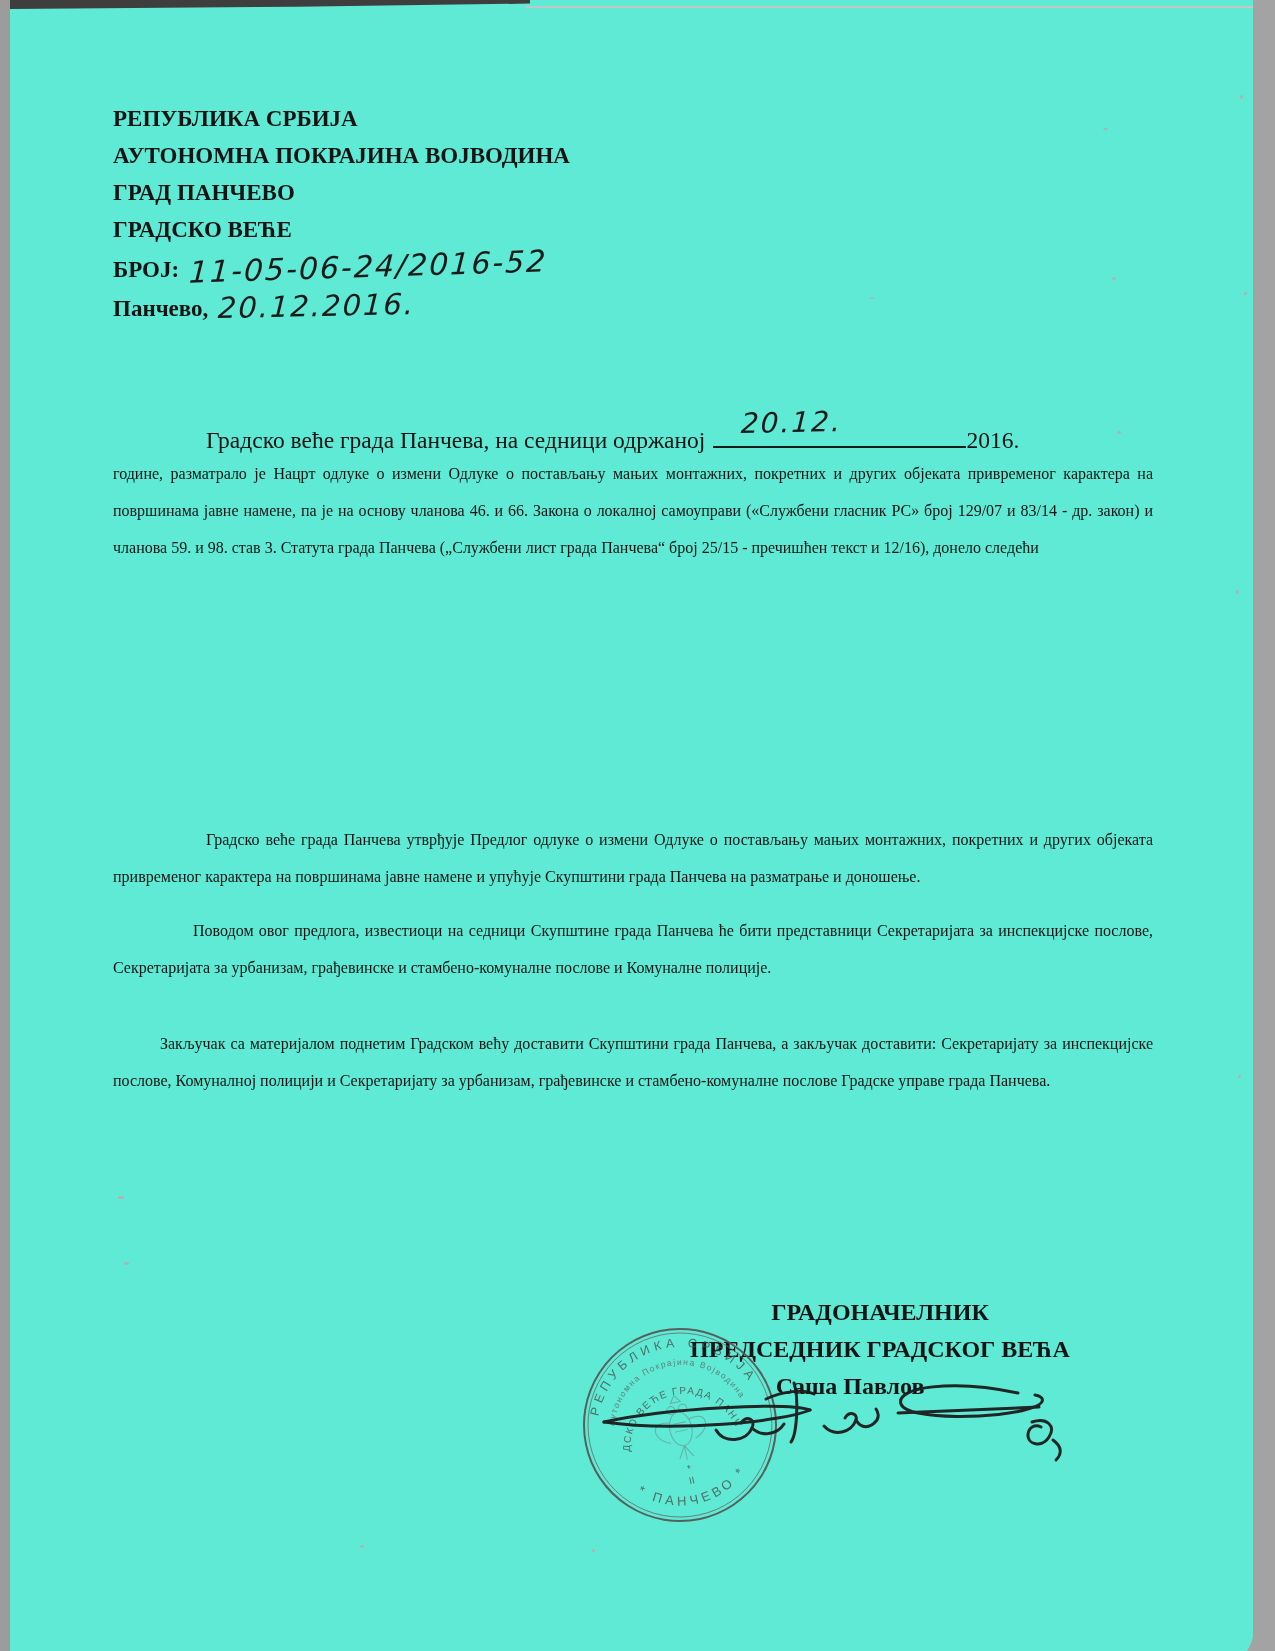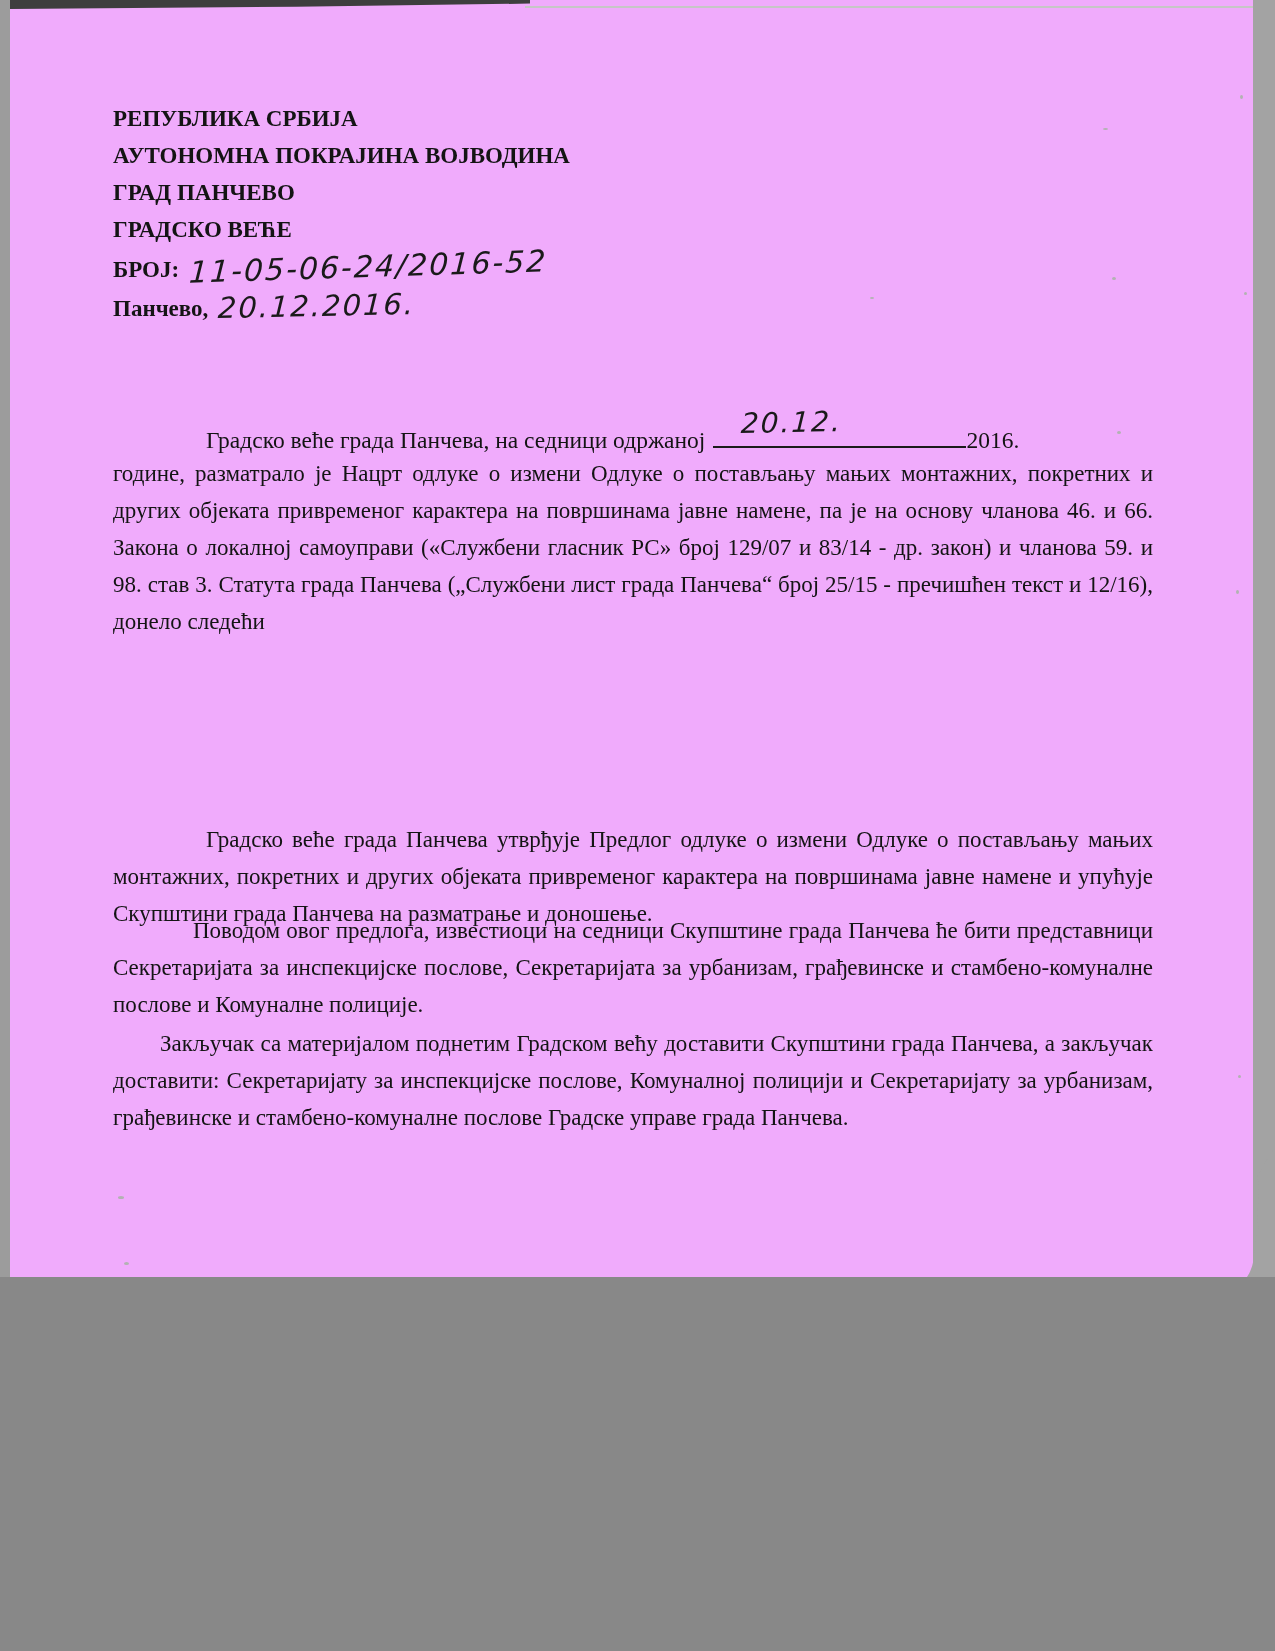--- a/index.html
+++ b/index.html
@@ -1,19 +1,19 @@
 <!DOCTYPE html>
 <html><head>
 <meta charset="utf-8">
 <style>
   html,body{margin:0;padding:0;background:#888;}
   .scan{
     position:relative;
-    width:1275px;height:1277px;
-    background:#f0abfc;
+    width:1275px;height:1651px;
+    background:#5eead4;
     overflow:hidden;
     font-family:"Liberation Serif", serif;
     color:#141414;
   }
   
   .edge-left{position:absolute;left:0;top:0;width:10px;height:1651px;background:#9c9c9c;}
   .edge-right{position:absolute;right:0;top:0;width:22px;height:1651px;background:#a3a3a3;}
   .edge-top-band{position:absolute;left:10px;top:0;width:520px;height:9px;background:#3e3e3e;
     clip-path:polygon(0 0,100% 0,100% 40%,55% 75%,0 100%);}
   .edge-top-line{position:absolute;left:525px;top:6px;width:728px;height:2px;background:#c6c6c6;}
@@ -41,21 +41,21 @@
   .blank-line{
     display:inline-block;width:253px;margin-left:8px;
     border-bottom:2.5px solid #1b1b1b;
     position:relative;height:28px;vertical-align:baseline;
   }
   .hw-date-inline{
     position:absolute;left:28px;top:-14px;font-size:28px;
   }
   .par{
     position:absolute;left:113px;width:1040px;
-    font-size:23px;line-height:37px;text-align:justify;
+    font-size:16px;line-height:37px;text-align:justify;
   }
   .par-intro-rest{top:455px;}
   .par1{top:797px;text-indent:93px;margin-top:24px;}
   .par2{top:912px;text-indent:80px;}
   .par3{top:1025px;text-indent:47px;}
 
   .doc-title{
     position:absolute;left:113px;top:706px;width:1040px;
     text-align:center;font-size:25px;font-weight:bold;letter-spacing:6px;
   }

